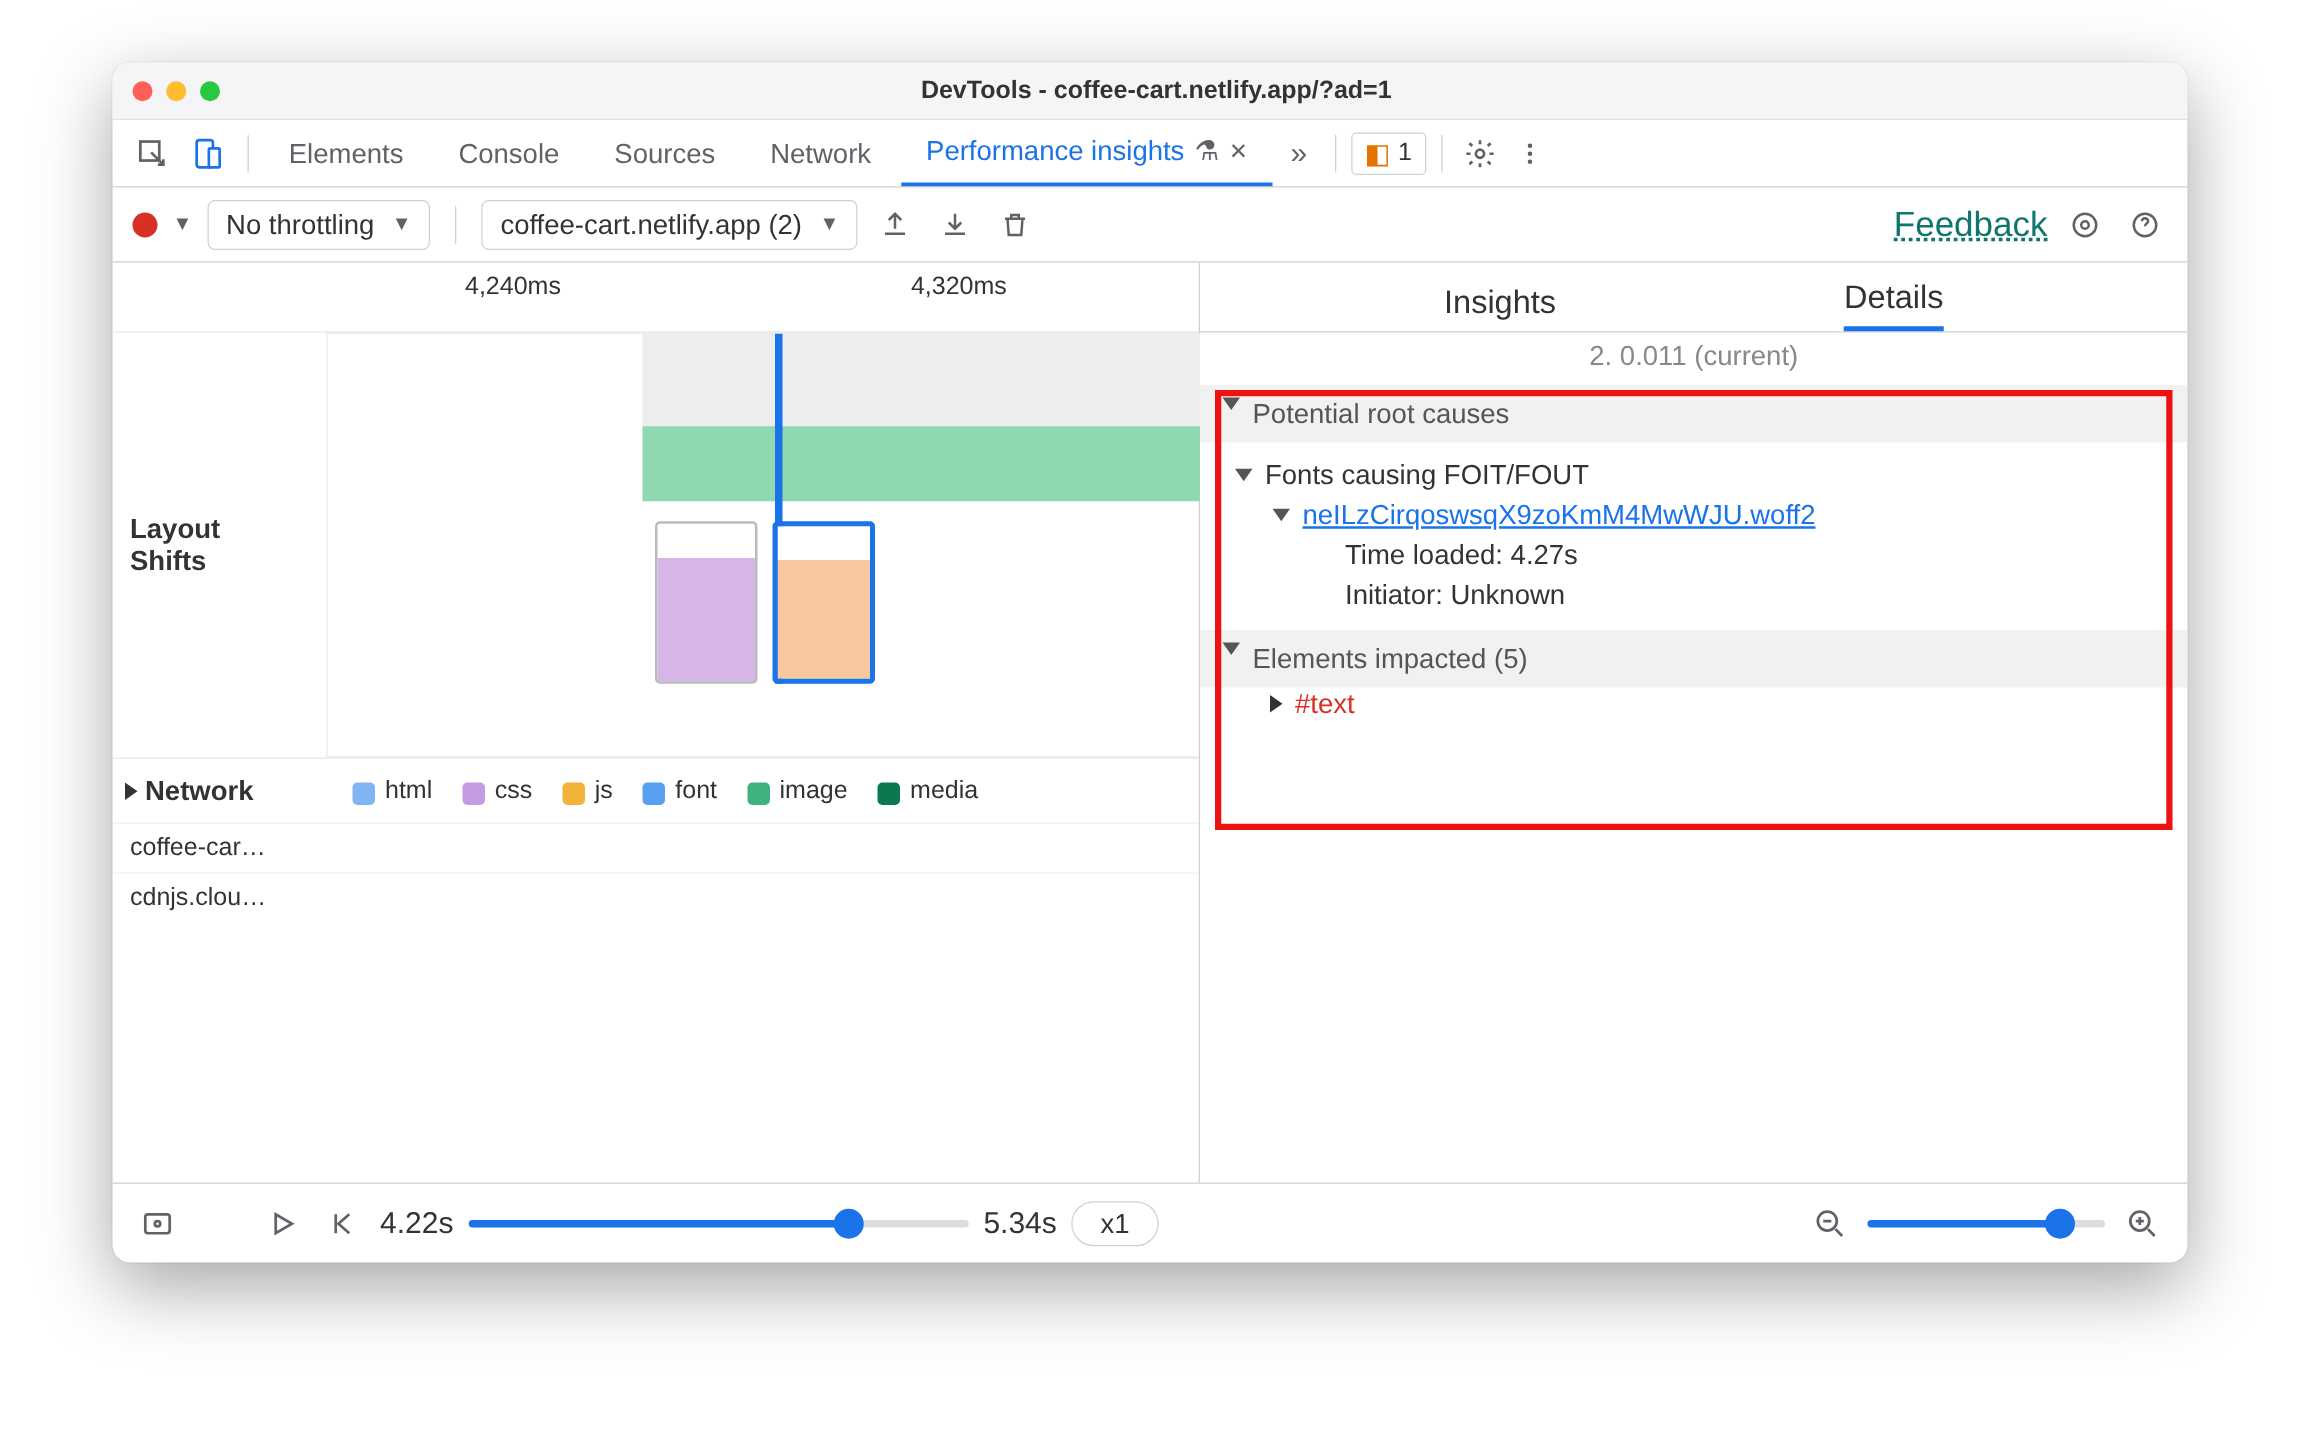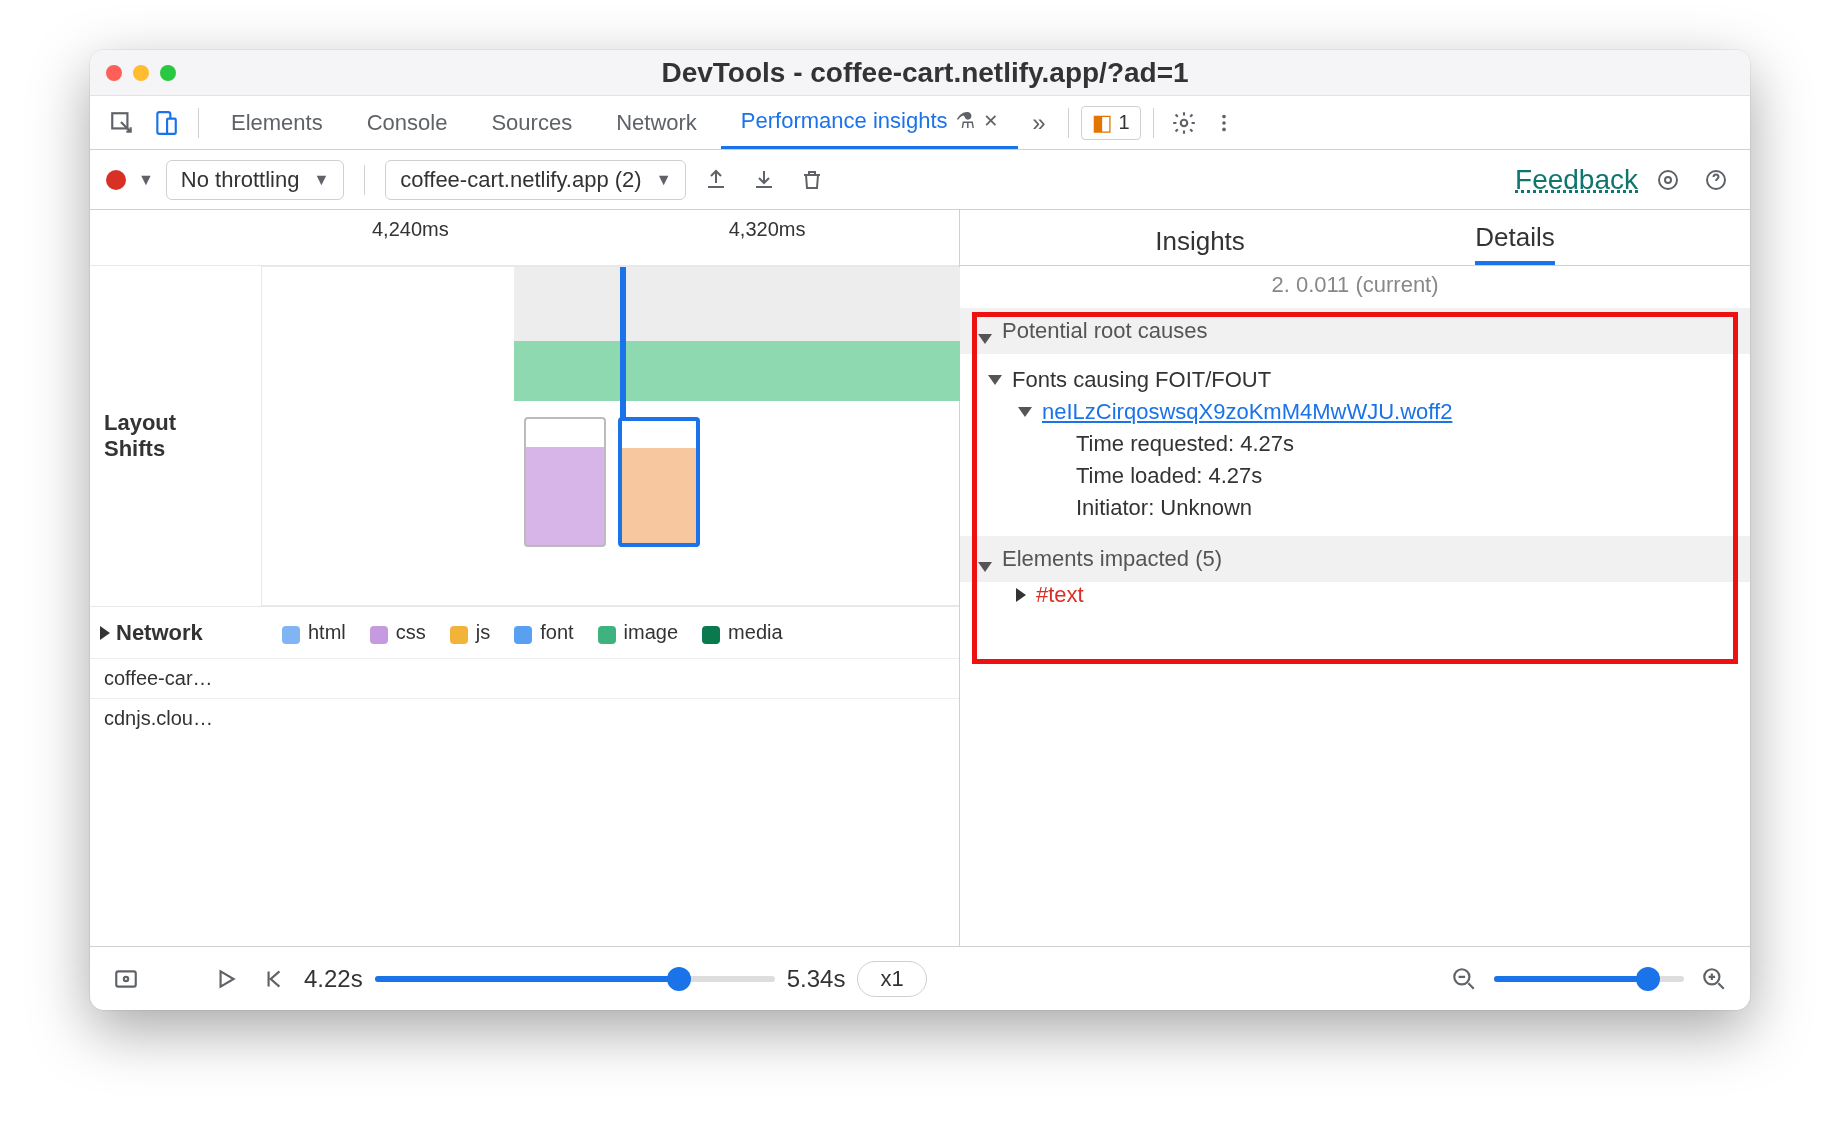--- a/index.html
+++ b/index.html
@@ -6,21 +6,21 @@
 body { background: #fff; width: 1842px; height: 1144px; position: relative; }
 .window { position: absolute; left: 90px; top: 50px; width: 1660px; height: 960px; background: #fff; border-radius: 14px; box-shadow: 0 20px 60px rgba(0,0,0,0.35), 0 0 0 1px rgba(0,0,0,0.05); overflow: hidden; display: flex; flex-direction: column; }
 
 
 .titlebar { height: 46px; background: #f5f4f6; display: flex; align-items: center; padding: 0 16px; border-bottom: 1px solid #e2e2e2; }
 .traffic { display: flex; gap: 11px; }
 .dot { width: 16px; height: 16px; border-radius: 50%; }
 .dot.red { background: #ff5f57; }
 .dot.yellow { background: #febc2e; }
 .dot.green { background: #28c840; }
-.titlebar-title { flex: 1; text-align: center; font-weight: 600; font-size: 28px; color: #333; margin-left: -60px; }
+.titlebar-title { flex: 1; text-align: center; font-weight: 600; font-size: 20px; color: #333; margin-left: -60px; }
 
 
 .tabs-row { height: 54px; display: flex; align-items: center; border-bottom: 1px solid #d0d0d0; padding: 0 12px; gap: 4px; }
 .tool-icon { width: 40px; height: 40px; display: flex; align-items: center; justify-content: center; color: #5f6368; }
 .tool-icon.active { color: #1a73e8; }
 .tool-icon svg { width: 26px; height: 26px; }
 .vsep { width: 1px; height: 30px; background: #d0d0d0; margin: 0 8px; }
 .tab { padding: 0 20px; height: 100%; display: flex; align-items: center; font-size: 22px; color: #5f6368; cursor: pointer; gap: 8px; }
 .tab.active { color: #1a73e8; border-bottom: 3px solid #1a73e8; }
 .tab-close { font-size: 18px; color: #5f6368; }
@@ -80,21 +80,21 @@
 
 .right-tabs { height: 56px; display: flex; align-items: flex-end; justify-content: space-around; font-size: 26px; color: #333; border-bottom: 1px solid #d0d0d0; padding: 0 80px; }
 .right-tab { padding-bottom: 8px; cursor: pointer; }
 .right-tab.active { border-bottom: 4px solid #1a73e8; color: #333; font-weight: 500; }
 
 .details-body { flex: 1; overflow: hidden; position: relative; }
 .cls-line { text-align: center; color: #888; font-size: 22px; padding: 6px 0 10px; }
 
 .redbox { position: absolute; left: 12px; top: 46px; right: 12px; height: 352px; border: 5px solid #e11; }
 
-.section-header { background: #f1f1f1; padding: 10px 18px; font-size: 22px; color: #555; display: flex; align-items: flex-end; gap: 10px; }
+.section-header { background: #f1f1f1; padding: 10px 18px; font-size: 22px; color: #555; display: flex; align-items: flex-start; gap: 10px; }
 .tri { display: inline-block; width: 0; height: 0; border-left: 7px solid transparent; border-right: 7px solid transparent; border-top: 10px solid #555; }
 .tri.right { border-top: 7px solid transparent; border-bottom: 7px solid transparent; border-left: 10px solid #555; border-right: none; }
 
 .tree { padding: 10px 20px 8px 28px; font-size: 22px; color: #333; }
 .tree-row { display: flex; align-items: center; gap: 10px; padding: 3px 0; }
 .tree-row.l1 { padding-left: 0; }
 .tree-row.l2 { padding-left: 30px; }
 .tree-row.l3 { padding-left: 88px; }
 .font-link { color: #1a73e8; text-decoration: underline; }
 .warn-tri { color: #e8a23b; font-size: 22px; }
@@ -305,23 +305,20 @@
         <div class="tree">
           <div class="tree-row l1">
             <span class="tri"></span>
             <span>Fonts causing FOIT/FOUT</span>
           </div>
           <div class="tree-row l2">
             <span class="tri"></span>
             <span class="font-link">neILzCirqoswsqX9zoKmM4MwWJU.woff2</span>
           </div>
           <div class="tree-row l3">
-              <span>Time requested: 4.27s</span>
-            </div>
-          <div class="tree-row l3">
               <span>Time loaded: 4.27s</span>
             </div>
           <div class="tree-row l3">
               <span>Initiator: Unknown</span>
             </div>
         </div>
 
         <div class="section-header impacted">
           <span class="tri"></span>
           <span>Elements impacted (5)</span>

